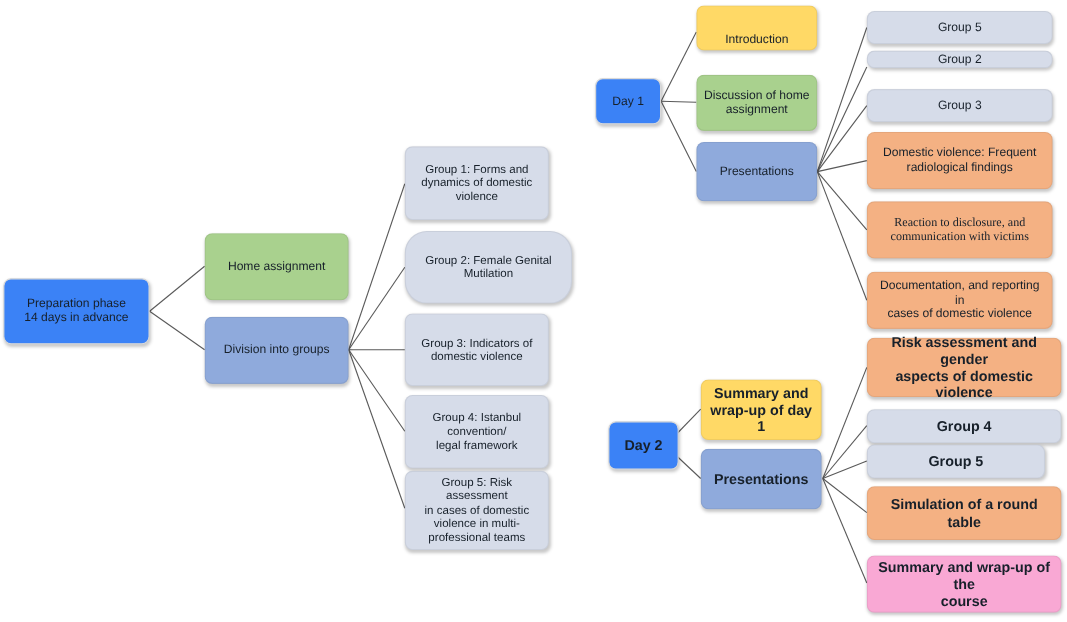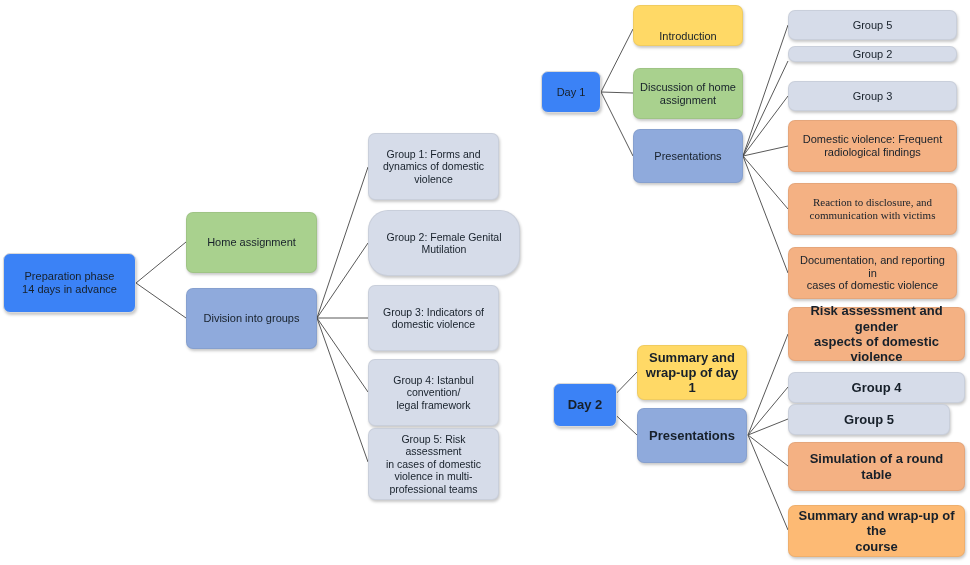--- a/index.html
+++ b/index.html
@@ -26,21 +26,21 @@
     border:1px solid rgba(0,0,0,0.06);
   }
   .node span{display:block;white-space:pre-line;}
 
   .n-white{background:#3b82f6;border:1px solid #d9d9d9;}
   .n-green{background:#a9d18e;}
   .n-blue{background:#8faadc;}
   .n-lightblue{background:#d6dce9;}
   .n-orange{background:#f4b183;}
   .n-yellow{background:#ffd966;}
-  .n-yellow2{background:#fdba74;}
+  .n-yellow2{background:#f9a8d4;}
 
   .fs10{font-size:10.5px;}
   .fs11{font-size:11px;}
   .fs13b{font-size:13px;font-weight:bold;}
 </style>
 </head>
 <body>
 
 <div id="canvas">
 

